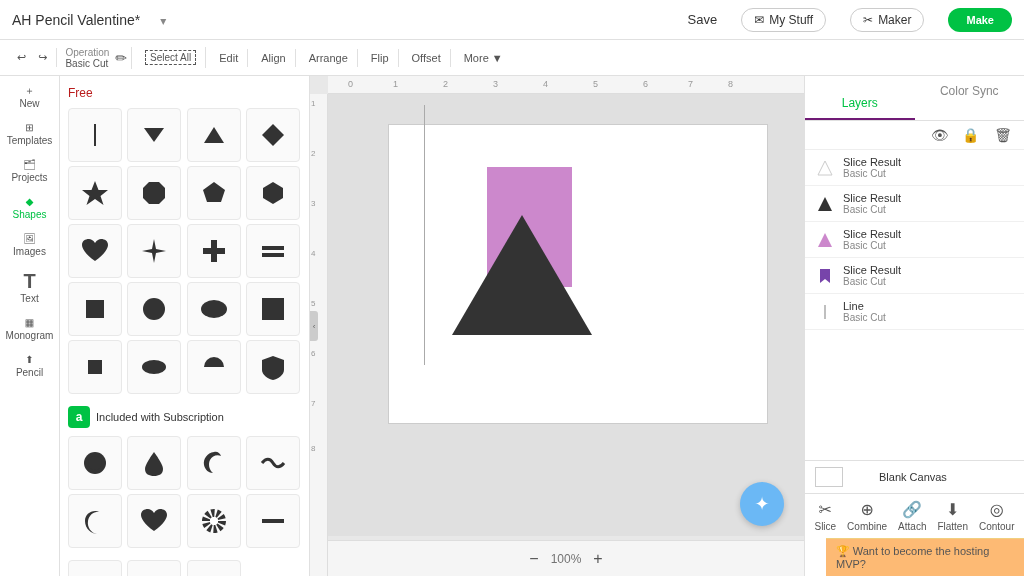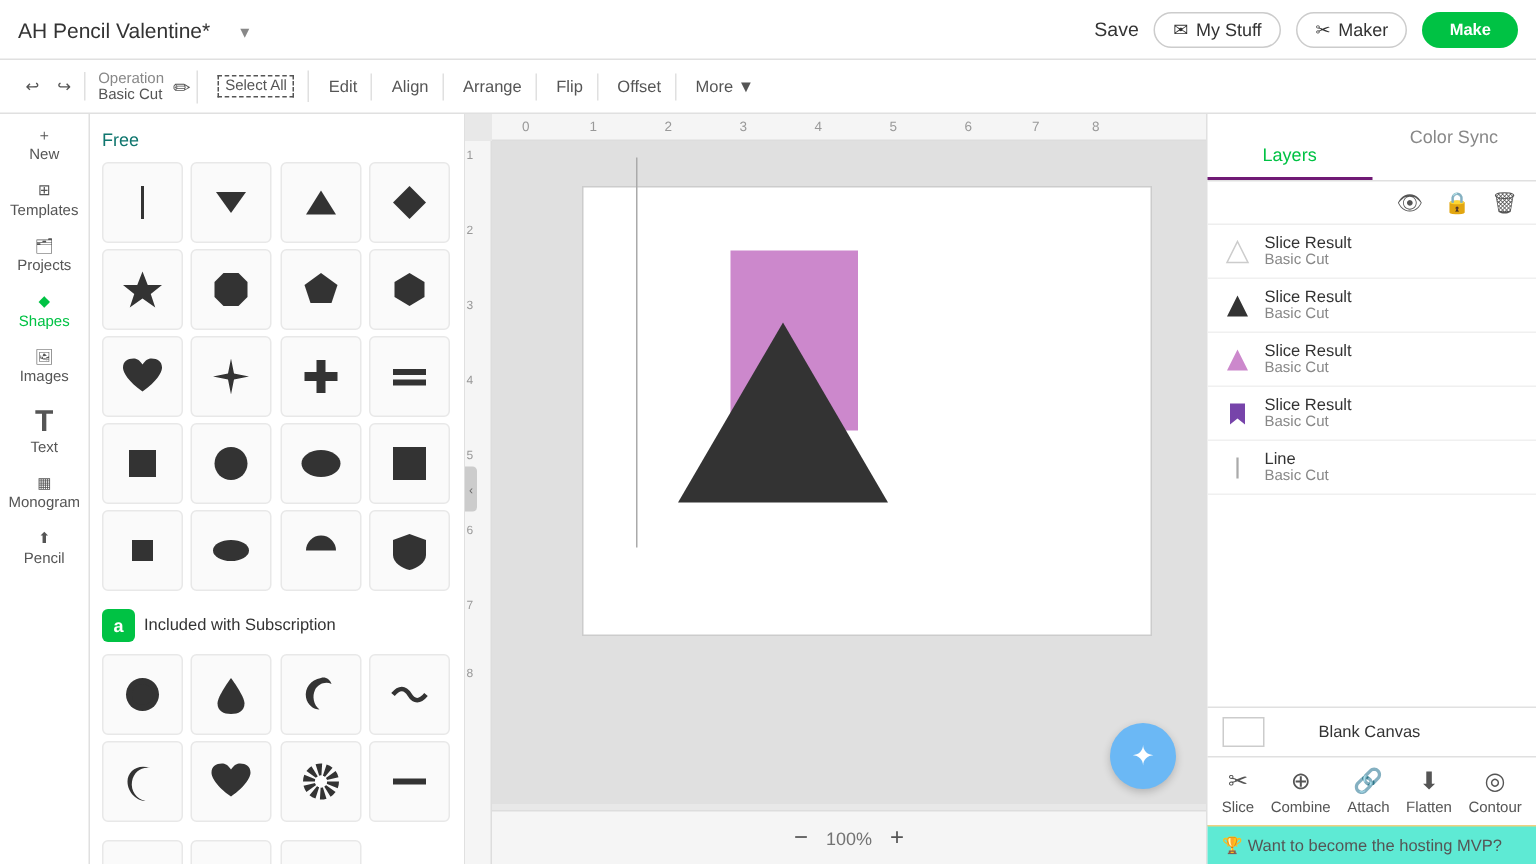--- a/index.html
+++ b/index.html
@@ -4,21 +4,21 @@
   <style>
     * { box-sizing: border-box; margin: 0; padding: 0; }
     body { font-family: -apple-system, BlinkMacSystemFont, 'Segoe UI', sans-serif; font-size: 12px; background: #f0f0f0; width: 1024px; height: 576px; overflow: hidden; }
 
     
     .header {
       display: flex; align-items: center; background: #fff; height: 40px;
       padding: 0 12px; border-bottom: 1px solid #e0e0e0; gap: 8px;
     }
     .header-title { font-size: 14px; font-weight: 400; color: #333; display: flex; align-items: flex-end; gap: 20px; flex: 1; }
-    .header-actions { display: flex; align-items: center; gap: 10px; }
+    .header-actions { display: flex; align-items: center; gap: 24px; }
     .btn-save { background: none; border: none; cursor: pointer; font-size: 13px; color: #333; }
     .btn-mystuff, .btn-maker { background: none; border: 1px solid #ccc; border-radius: 20px; padding: 4px 12px; font-size: 12px; cursor: pointer; display: flex; align-items: center; gap: 5px; color: #333; }
     .btn-make { background: #00c244; color: #fff; border: none; border-radius: 20px; padding: 6px 18px; font-size: 11px; font-weight: 600; cursor: pointer; }
 
     
     .toolbar {
       display: flex; align-items: center; background: #fff; height: 36px;
       padding: 0 8px; border-bottom: 1px solid #e0e0e0; gap: 4px;
     }
     .toolbar-group { display: flex; align-items: center; gap: 2px; padding: 0 4px; border-right: 1px solid #e0e0e0; }
@@ -32,21 +32,21 @@
 
     
     .sidebar { width: 60px; background: #fff; border-right: 1px solid #e0e0e0; display: flex; flex-direction: column; align-items: center; padding: 4px 0; gap: 2px; }
     .sidebar-item { display: flex; flex-direction: column; align-items: center; padding: 6px 4px; cursor: pointer; border-radius: 6px; width: 54px; color: #555; gap: 2px; }
     .sidebar-item.active { color: #00c244; }
     .sidebar-item span { font-size: 10px; text-align: center; }
     .sidebar-icon { font-size: 18px; line-height: 1; }
 
     
     .shapes-panel { width: 250px; background: #fff; border-right: 1px solid #e0e0e0; overflow-y: auto; padding: 8px; }
-    .panel-section-title { font-size: 12px; color: #0f766e; font-weight: 500; margin-bottom: 6px; padding: 2px 0; }
+    .panel-section-title { font-size: 12px; color: #b91c1c; font-weight: 500; margin-bottom: 6px; padding: 2px 0; }
     .shapes-grid { display: grid; grid-template-columns: repeat(4, 1fr); gap: 4px; margin-bottom: 12px; }
     .shape-cell { width: 54px; height: 54px; border: 1px solid #e8e8e8; border-radius: 4px; display: flex; align-items: center; justify-content: center; cursor: pointer; background: #fafafa; }
     .shape-cell svg { width: 30px; height: 30px; }
 
     .subscription-header { display: flex; align-items: center; gap: 6px; margin-bottom: 8px; }
     .sub-icon { width: 22px; height: 22px; background: #00c244; border-radius: 4px; display: flex; align-items: center; justify-content: center; color: #fff; font-size: 12px; font-weight: bold; }
     .sub-title { font-size: 11px; color: #333; font-weight: 500; }
 
     
     .canvas-area { flex: 1; background: #e8e8e8; position: relative; overflow: hidden; }
@@ -71,21 +71,21 @@
     .layer-thumb { width: 20px; height: 20px; display: flex; align-items: center; justify-content: center; flex-shrink: 0; }
     .layer-info { flex: 1; }
     .layer-name { font-size: 11px; font-weight: 500; color: #333; }
     .layer-sub { font-size: 10px; color: #888; }
     .blank-canvas-row { display: flex; align-items: center; padding: 6px 10px; gap: 8px; border-top: 1px solid #e0e0e0; }
     .blank-canvas-thumb { width: 28px; height: 20px; background: #fff; border: 1px solid #ccc; }
     .blank-canvas-label { font-size: 11px; color: #333; padding-left: 28px; }
     .bottom-toolbar { display: flex; align-items: center; justify-content: space-around; padding: 6px 4px; border-top: 1px solid #e0e0e0; }
     .bottom-toolbar-btn { display: flex; flex-direction: column; align-items: center; gap: 2px; background: none; border: none; cursor: pointer; color: #555; font-size: 10px; }
     .bottom-toolbar-icon { font-size: 16px; }
-    .banner { background: #5eead4; padding: 6px 10px; font-size: 11px; color: #555; display: flex; align-items: flex-start; gap: 6px; border-top: 1px solid #f0d080; }
+    .banner { background: #fdba74; padding: 6px 10px; font-size: 11px; color: #555; display: flex; align-items: flex-start; gap: 6px; border-top: 1px solid #f0d080; margin-left: 21px; }
 
     
     .ruler-tick { position: absolute; font-size: 9px; color: #999; top: 3px; }
 
     
     ::-webkit-scrollbar { width: 5px; }
     ::-webkit-scrollbar-track { background: #f1f1f1; }
     ::-webkit-scrollbar-thumb { background: #ccc; border-radius: 3px; }
   </style>
 </head>

